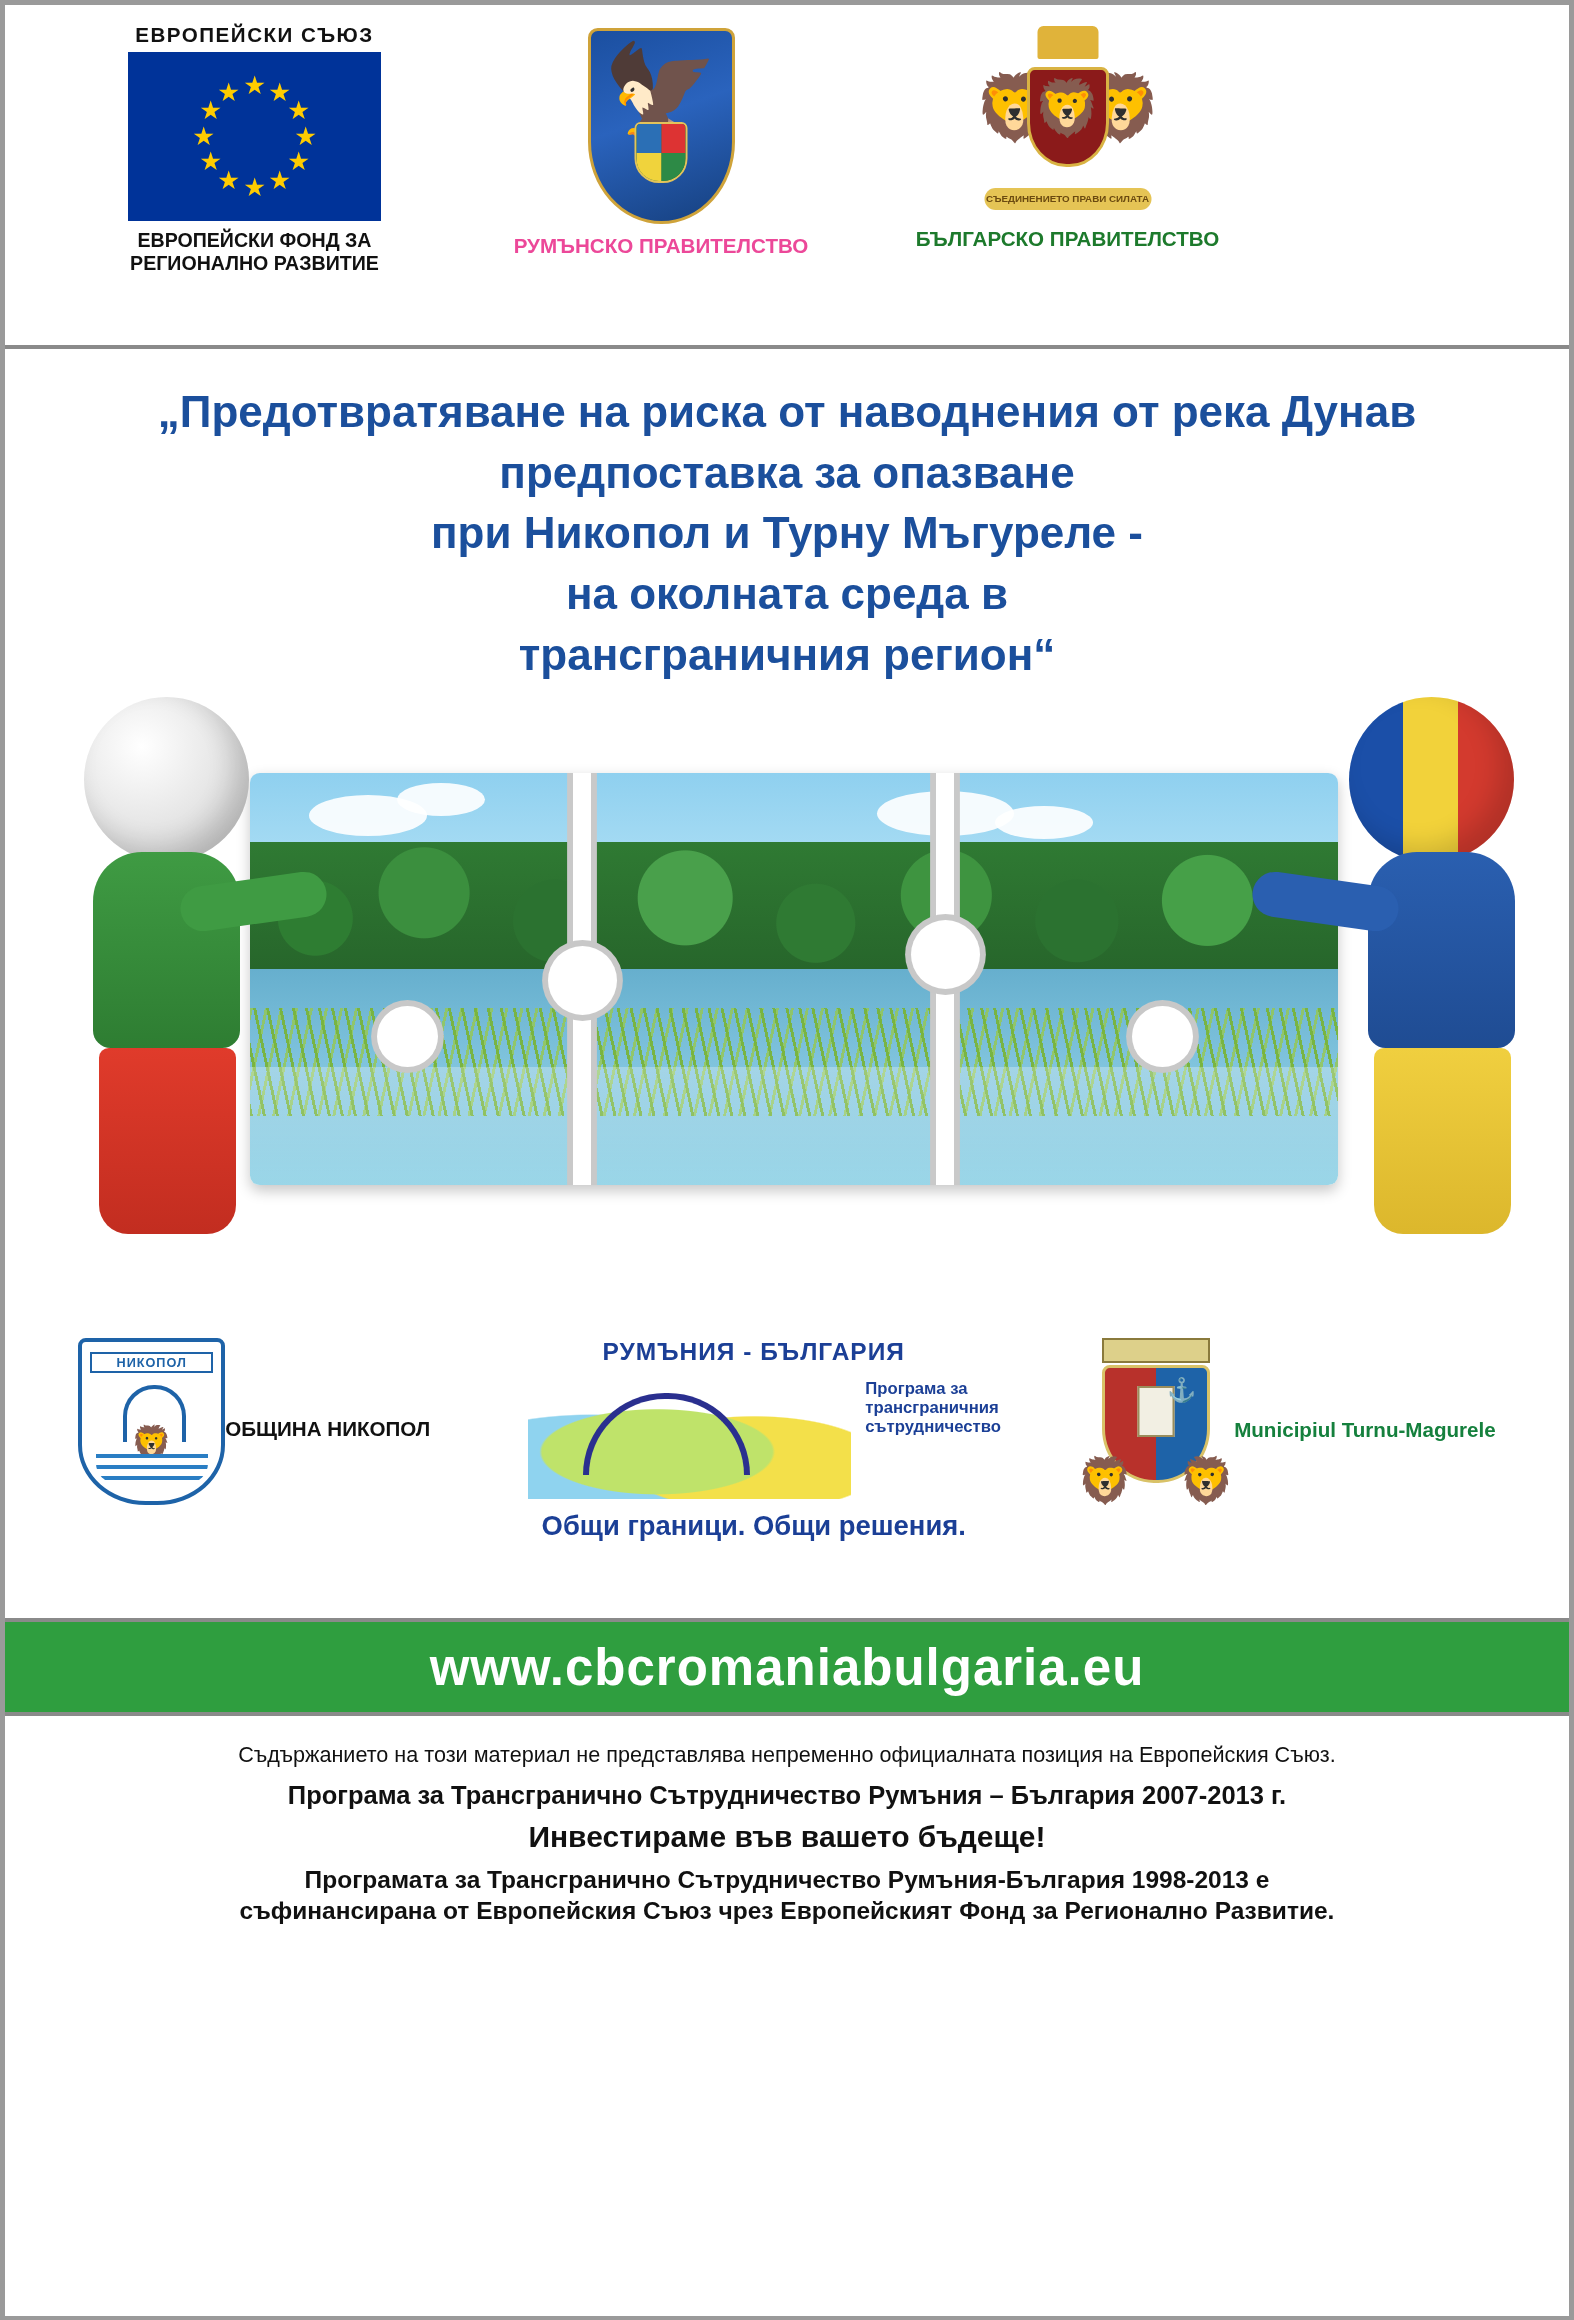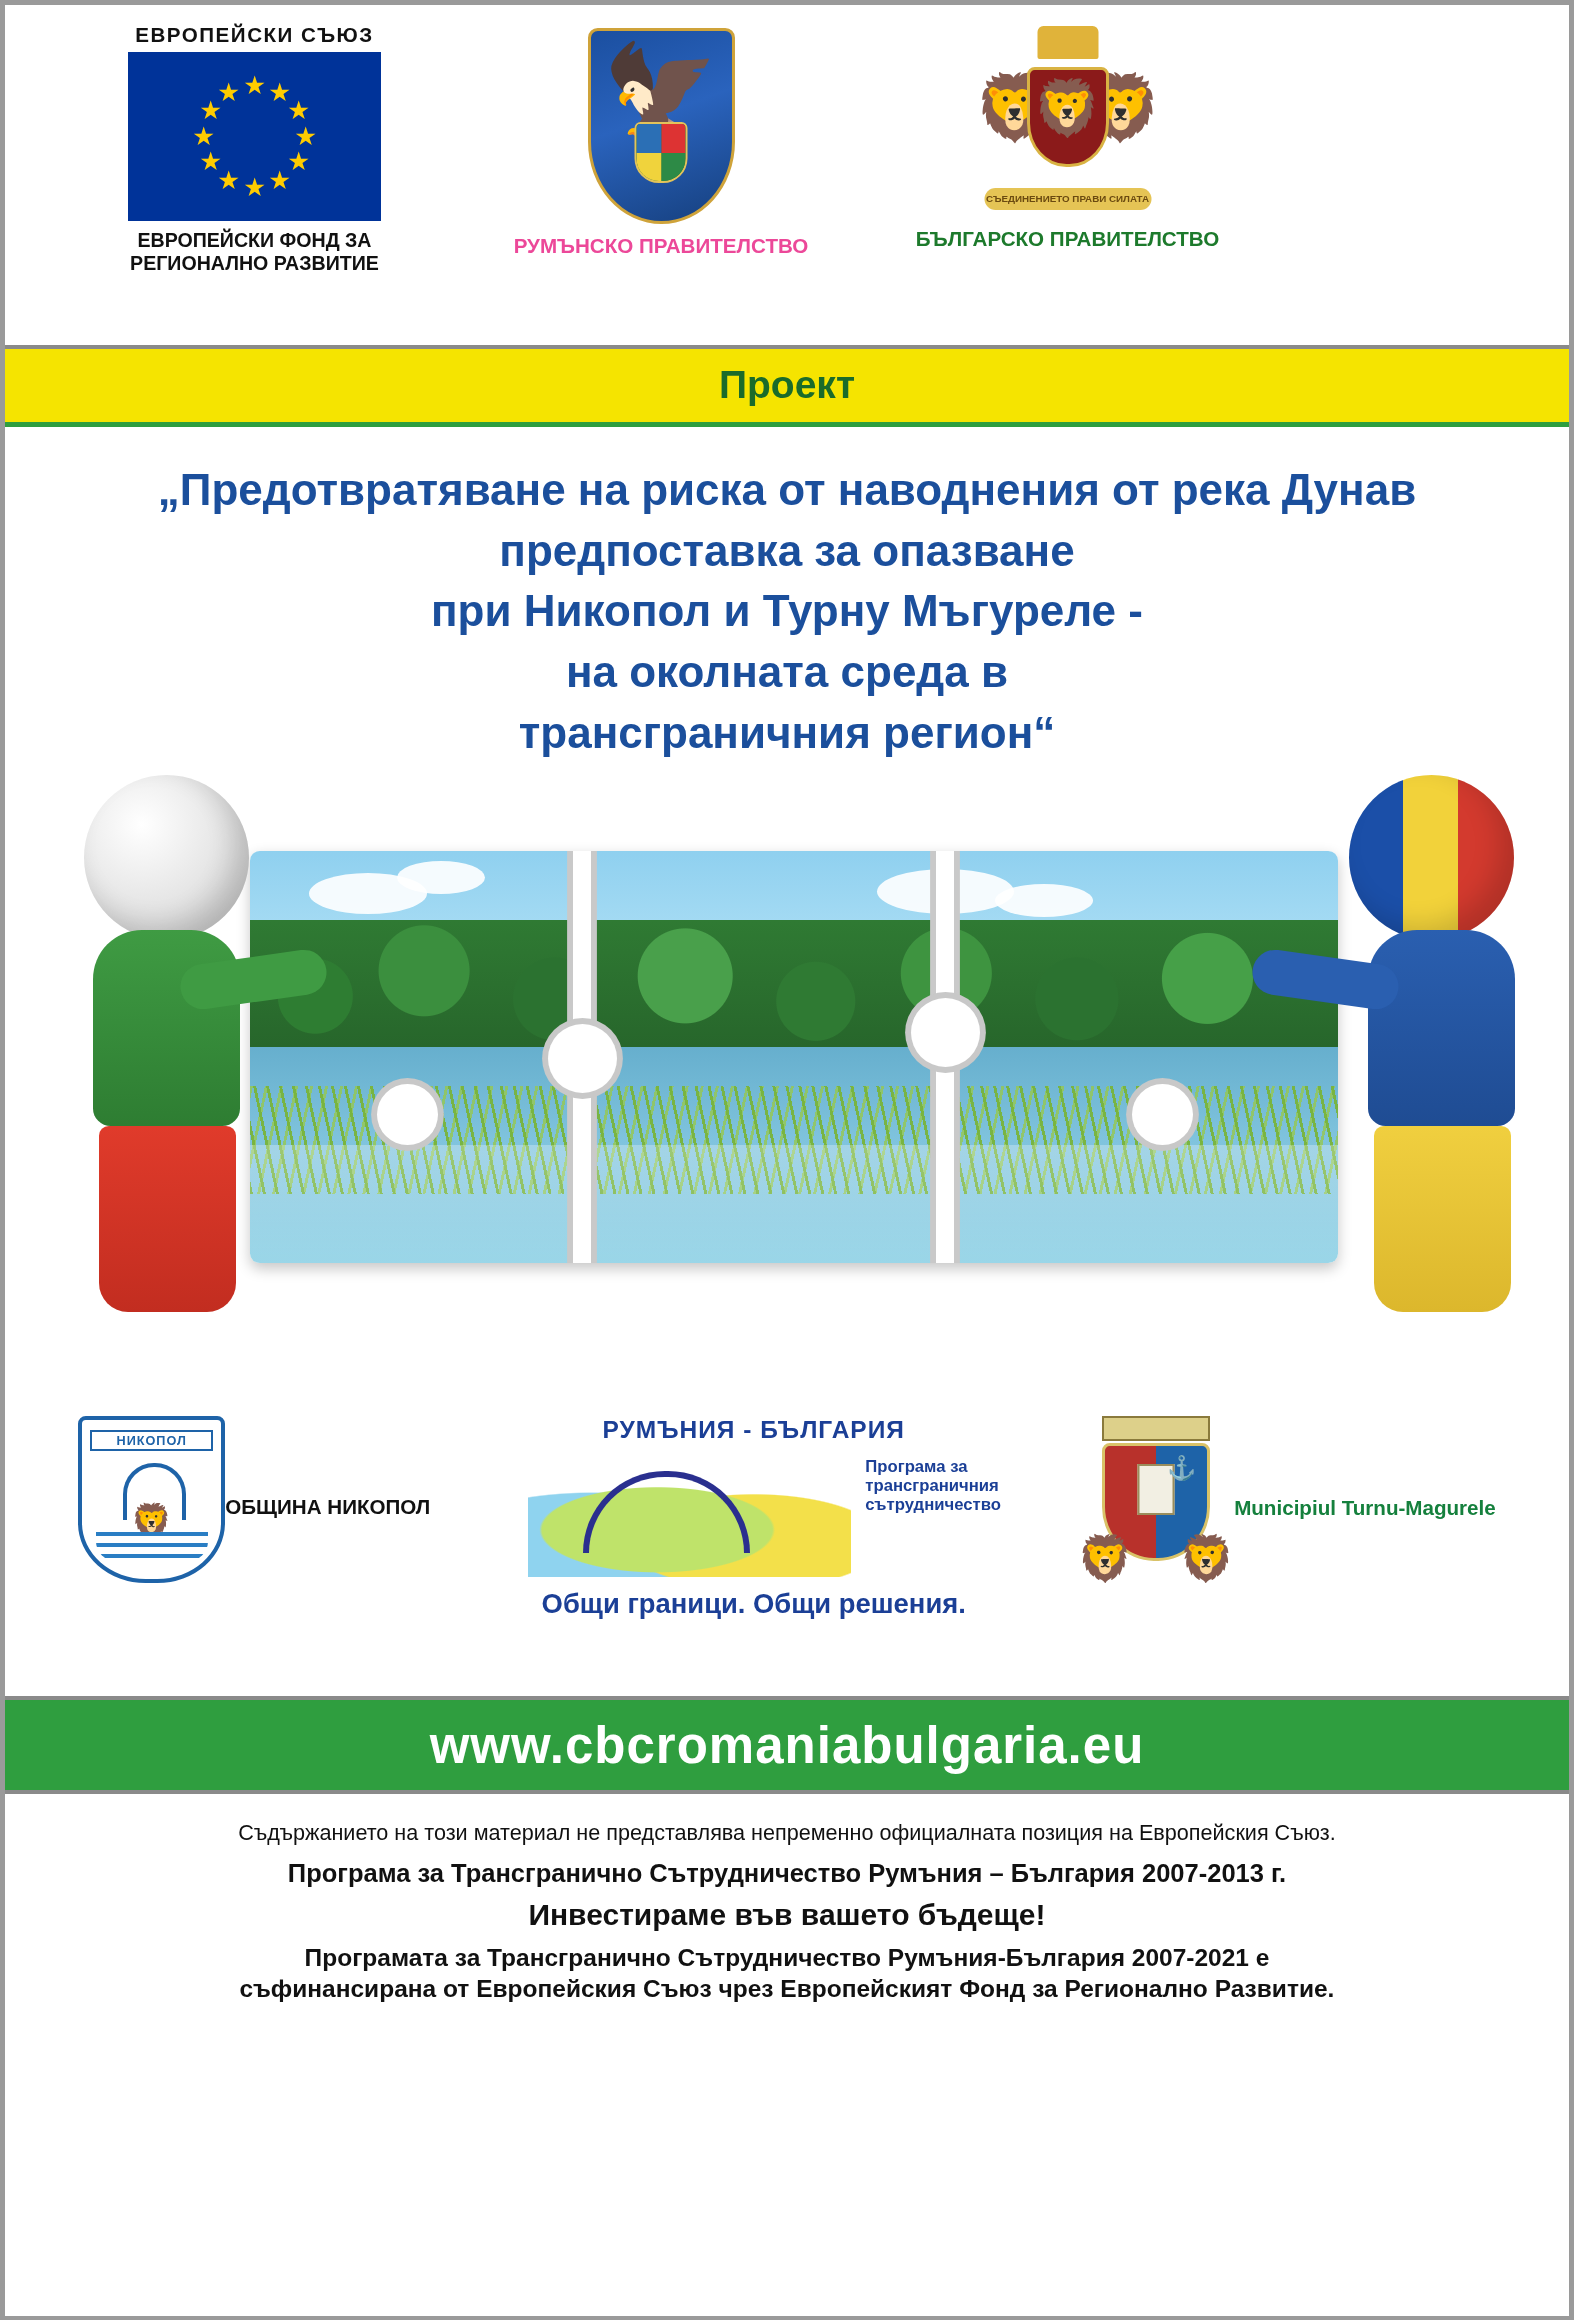--- a/index.html
+++ b/index.html
@@ -622,23 +622,20 @@
         <div class="bg-shield"></div>
         <div class="bg-lion">🦁</div>
         <div class="bg-ribbon">СЪЕДИНЕНИЕТО ПРАВИ СИЛАТА</div>
       </div>
       <div class="gov-label bg">БЪЛГАРСКО ПРАВИТЕЛСТВО</div>
     </div>
   </div>
 
   <div class="header-rule"></div>
 
-  <div class="project-band">
-    <div class="project-band-label">Проект</div>
-  </div>
 
   <div class="title-wrap">
     <div class="title-line">„Предотвратяване на риска от наводнения от река Дунав</div>
     <div class="title-line">предпоставка за опазване</div>
     <div class="title-line">при Никопол и Турну Мъгуреле -</div>
     <div class="title-line">на околната среда в</div>
     <div class="title-line">трансграничния регион“</div>
   </div>
 
   <div class="illustration">
@@ -718,18 +715,18 @@
   </div>
 
   <div class="url-band">
     <div class="url-text">www.cbcromaniabulgaria.eu</div>
   </div>
 
   <div class="footer">
     <div class="f1">Съдържанието на този материал не представлява непременно официалната позиция на Европейския Съюз.</div>
     <div class="f2">Програма за Трансгранично Сътрудничество Румъния – България 2007-2013 г.</div>
     <div class="f3">Инвестираме във вашето бъдеще!</div>
-    <div class="f4">Програмата за Трансгранично Сътрудничество Румъния-България 2007-2021 е</div>
+    <div class="f4">Програмата за Трансгранично Сътрудничество Румъния-България 1998-2013 е</div>
     <div class="f4">съфинансирана от Европейския Съюз чрез Европейският Фонд за Регионално Развитие.</div>
   </div>
 
 </div>
 
 
 </body></html>

